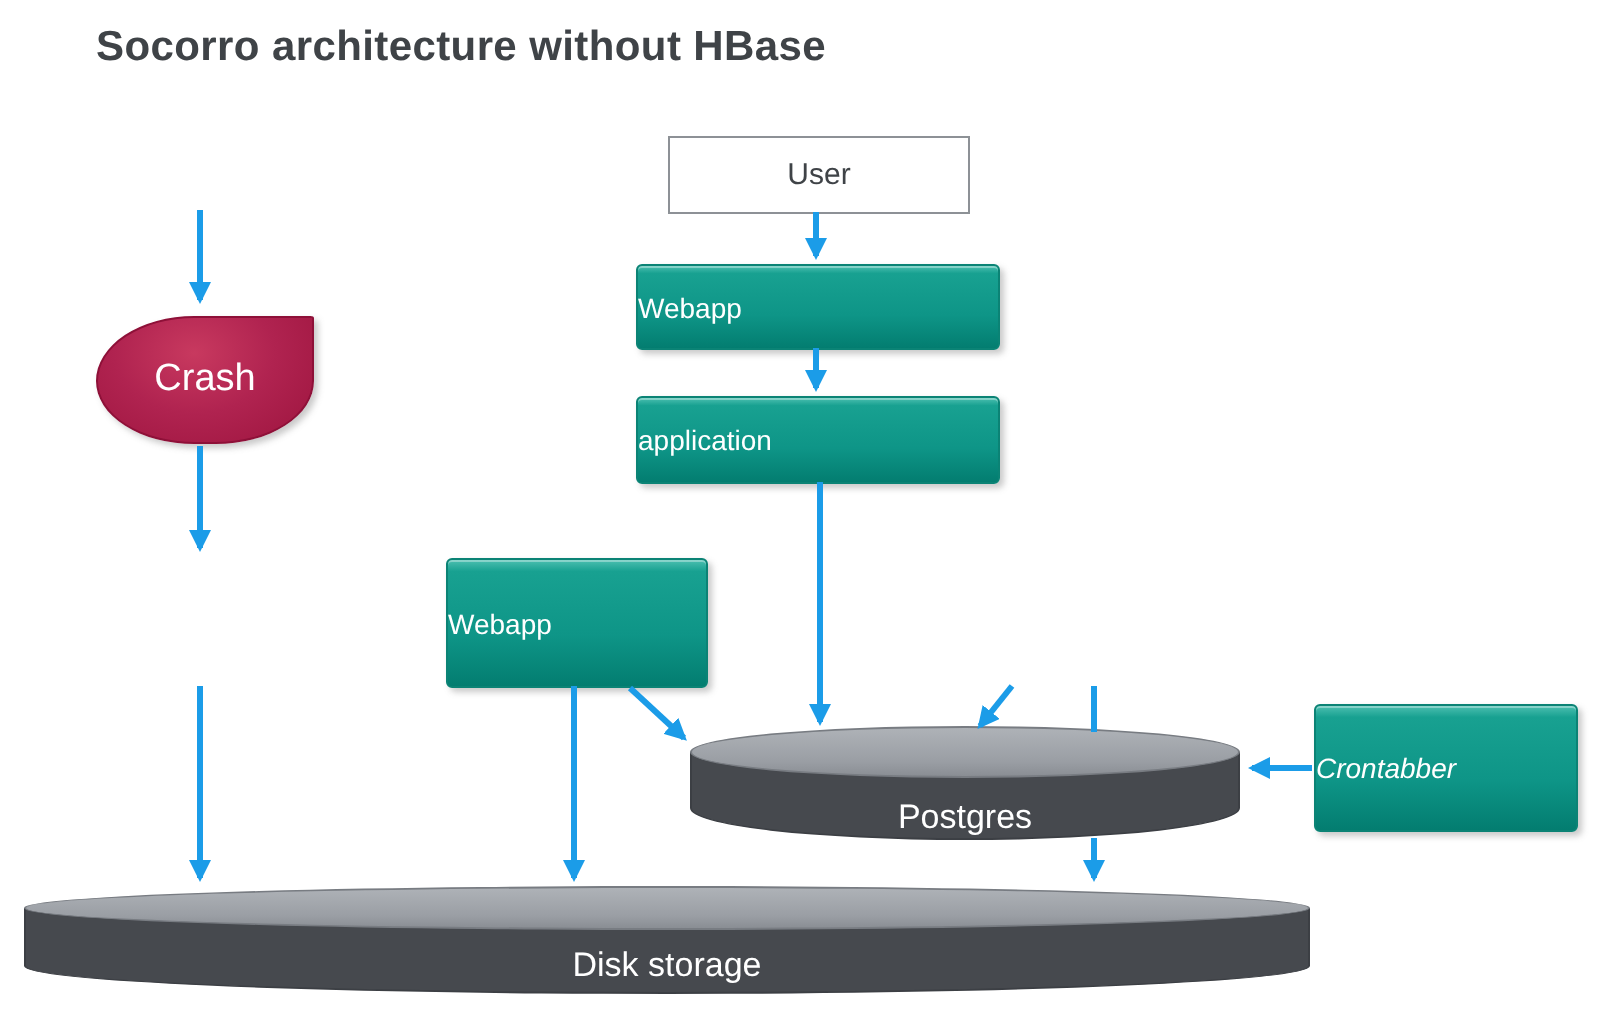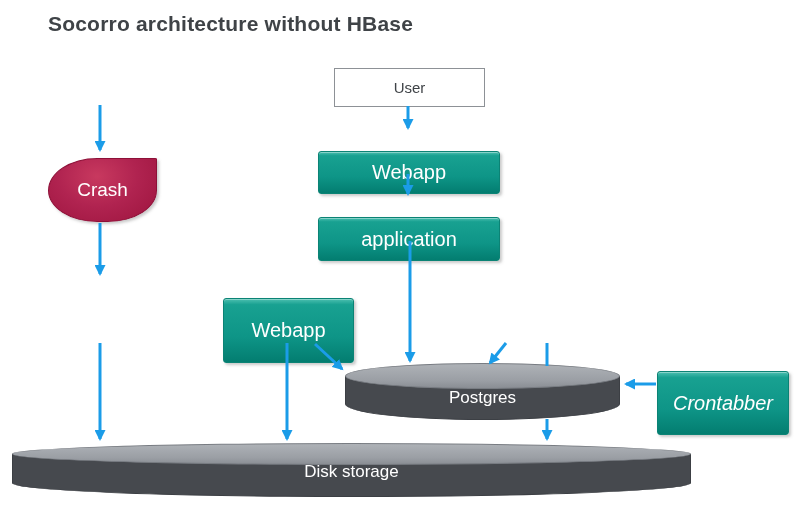--- a/index.html
+++ b/index.html
@@ -13,21 +13,21 @@
   }
   .plainbox{
     position:absolute;background:#ffffff;border:1px solid #8d9196;color:#3f4347;
     display:flex;align-items:center;justify-content:center;font-size:15px;
   }
   .tealbox{
     position:absolute;color:#ffffff;
     background:linear-gradient(180deg,#4cbfb0 0%,#18a191 9%,#0e9587 60%,#037d70 100%);
     border:1px solid #0b8375;border-radius:3px;
     box-shadow:2px 2px 3px rgba(100,100,100,.35), inset 0 1px 0 rgba(255,255,255,.35);
-    display:flex;align-items:center;justify-content:center;font-size:20px;margin-top:19px;
+    display:flex;align-items:center;font-size:14px;
   }
   .crash{
     position:absolute;left:48px;top:158px;width:107px;height:62px;color:#fff;
     background:radial-gradient(ellipse at 45% 28%, #c8395f 0%, #b02350 48%, #9d143e 100%);
     border:1px solid #8e1038;
     border-radius:55% 2% 55% 55% / 62% 2% 60% 60%;
     box-shadow:2px 2px 3px rgba(100,100,100,.35);
     display:flex;align-items:center;justify-content:center;font-size:19px;
   }
   .cylinder{position:absolute;}
@@ -35,21 +35,21 @@
     position:absolute;left:0;right:0;top:0;border-radius:50%;z-index:2;
     background:linear-gradient(180deg,#aeb2b7 0%,#9a9ea4 70%,#8a8e94 100%);
     border:1px solid #787c82;box-sizing:border-box;
   }
   .cyl-body{
     position:absolute;left:0;right:0;bottom:0;z-index:1;
     background:linear-gradient(180deg,#4a4d52 0%,#434throw6 100%);
     background:#46494e;border:1px solid #3c3f44;box-sizing:border-box;
   }
   .cyl-label{
-    position:absolute;left:0;right:0;z-index:3;text-align:center;color:#ffffff;font-size:17px;
+    position:absolute;left:0;right:0;z-index:3;text-align:center;color:#ffffff;font-size:17px;margin-top:11px;
   }
   #arrows{position:absolute;left:0;top:0;z-index:5;pointer-events:none;}
 </style>
 </head>
 <body>
 
 <div id="stage">
 
   <div class="title">Socorro architecture without HBase</div>
 
@@ -73,21 +73,21 @@
   <div class="tealbox" style="left:657px;top:352px;width:130px;height:62px;font-style:italic;">
     <span>Crontabber</span>
   </div>
 
   <div class="cylinder" style="left:345px;top:363px;width:275px;height:57px;">
     <div class="cyl-body" style="top:13px;border-radius:0 0 50% 50% / 0 0 16px 16px;"></div>
     <div class="cyl-top" style="height:26px;"></div>
     <div class="cyl-label" style="top:25px;">Postgres</div>
   </div>
 
-  <div class="cylinder" style="left:12px;top:443px;width:643px;height:54px;padding-left:36px;">
+  <div class="cylinder" style="left:12px;top:443px;width:643px;height:54px;">
     <div class="cyl-body" style="top:11px;border-radius:0 0 50% 50% / 0 0 14px 14px;"></div>
     <div class="cyl-top" style="height:22px;"></div>
     <div class="cyl-label" style="top:19px;">Disk storage</div>
   </div>
 
   <svg id="arrows" width="800" height="514">
     <defs>
       <marker id="ah" markerUnits="userSpaceOnUse" markerWidth="12" markerHeight="11" refX="9" refY="5.5" orient="auto">
         <path d="M0,0 L11,5.5 L0,11 z" fill="#1b9ce8"></path>
       </marker>

